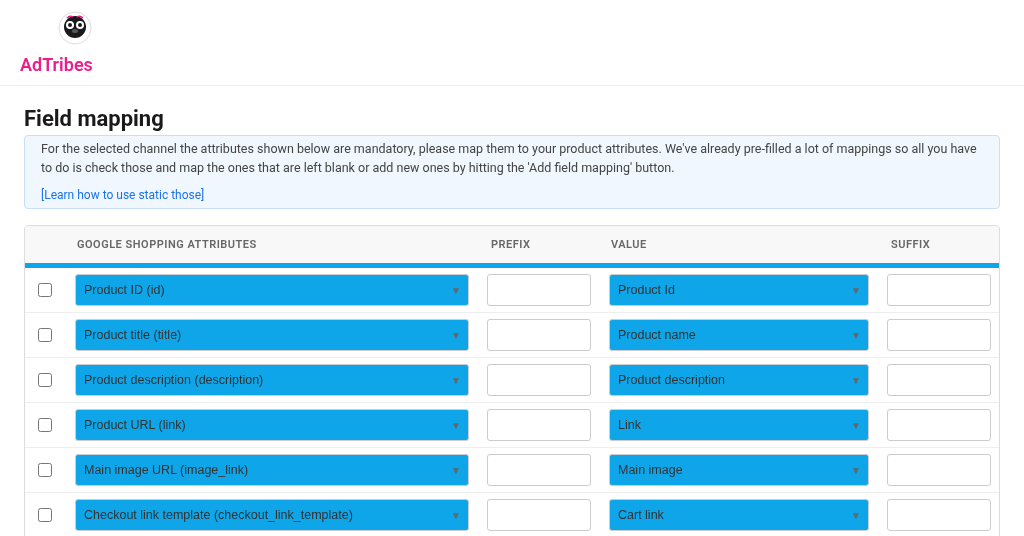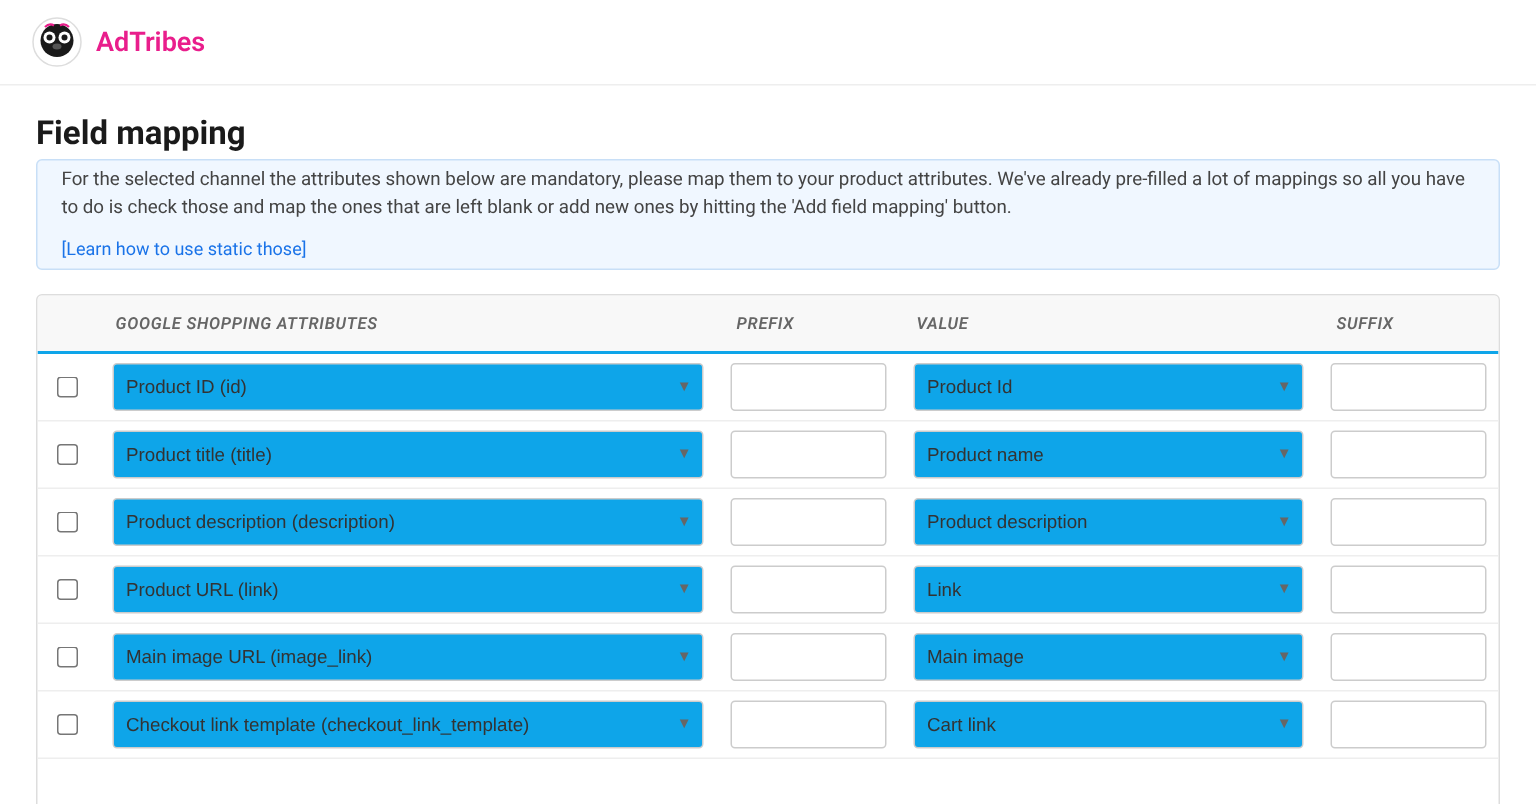--- a/index.html
+++ b/index.html
@@ -1,31 +1,31 @@
 <!DOCTYPE html>
 <html><head>
   <meta charset="utf-8">
   <style>
     * { box-sizing: border-box; margin: 0; padding: 0; }
     body { font-family: -apple-system, BlinkMacSystemFont, 'Segoe UI', Roboto, sans-serif; font-size: 13px; color: #333; background: #fff; }
     
     .header { display: flex; align-items: center; padding: 10px 20px; border-bottom: 1px solid #eee; }
-    .logo-area { display: flex; align-items: center; gap: 8px; }
+    .logo-area { display: flex; align-items: flex-end; gap: 8px; flex-direction: column; }
     .logo-icon { width: 36px; height: 36px; }
     .logo-text { font-size: 18px; font-weight: 600; color: #e91e8c; }
     
     .content { padding: 20px 24px; }
     .page-title { font-size: 22px; font-weight: 700; color: #1a1a1a; margin-bottom: 4px; }
     
     .info-box { background: #f0f7ff; border: 1px solid #c8dff7; border-radius: 4px; padding: 4px 16px; margin-bottom: 16px; font-size: 12.5px; color: #444; line-height: 1.5; }
     .info-link { color: #1a73e8; text-decoration: none; display: block; margin-top: 8px; font-size: 12px; }
     
     .table-wrapper { border: 1px solid #ddd; border-radius: 4px; overflow: hidden; }
     
-    .table-header { display: grid; grid-template-columns: 40px 1fr 120px 280px 120px; background: #f8f8f8; border-bottom: 2px solid #0ea5e9; padding: 8px 0; font-style: italic; }
+    .table-header { display: grid; grid-template-columns: 40px 1fr 120px 280px 120px; background: #f8f8f8; border-bottom: 5px solid #0ea5e9; padding: 8px 0; }
     .col-header { padding: 4px 12px; font-size: 11px; font-weight: 600; color: #666; letter-spacing: 0.5px; text-transform: uppercase; }
     .col-check { padding: 4px 0; display: flex; justify-content: center; }
     
     .table-row { display: grid; grid-template-columns: 40px 1fr 120px 280px 120px; border-bottom: 1px solid #eee; align-items: center; min-height: 44px; }
     .table-row:last-child { border-bottom: none; }
     
     .cell { padding: 6px 10px; }
     .cell-check { display: flex; justify-content: center; align-items: center; padding: 6px 0; }
     
     .select-wrapper { position: relative; width: 100%; }

